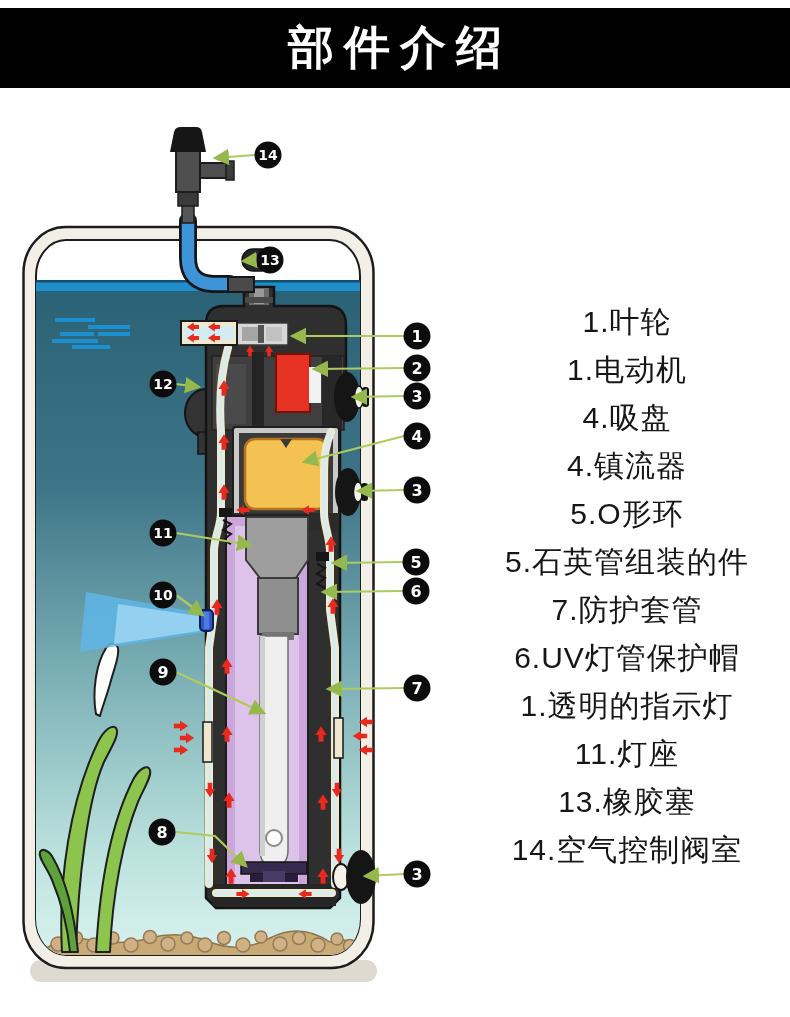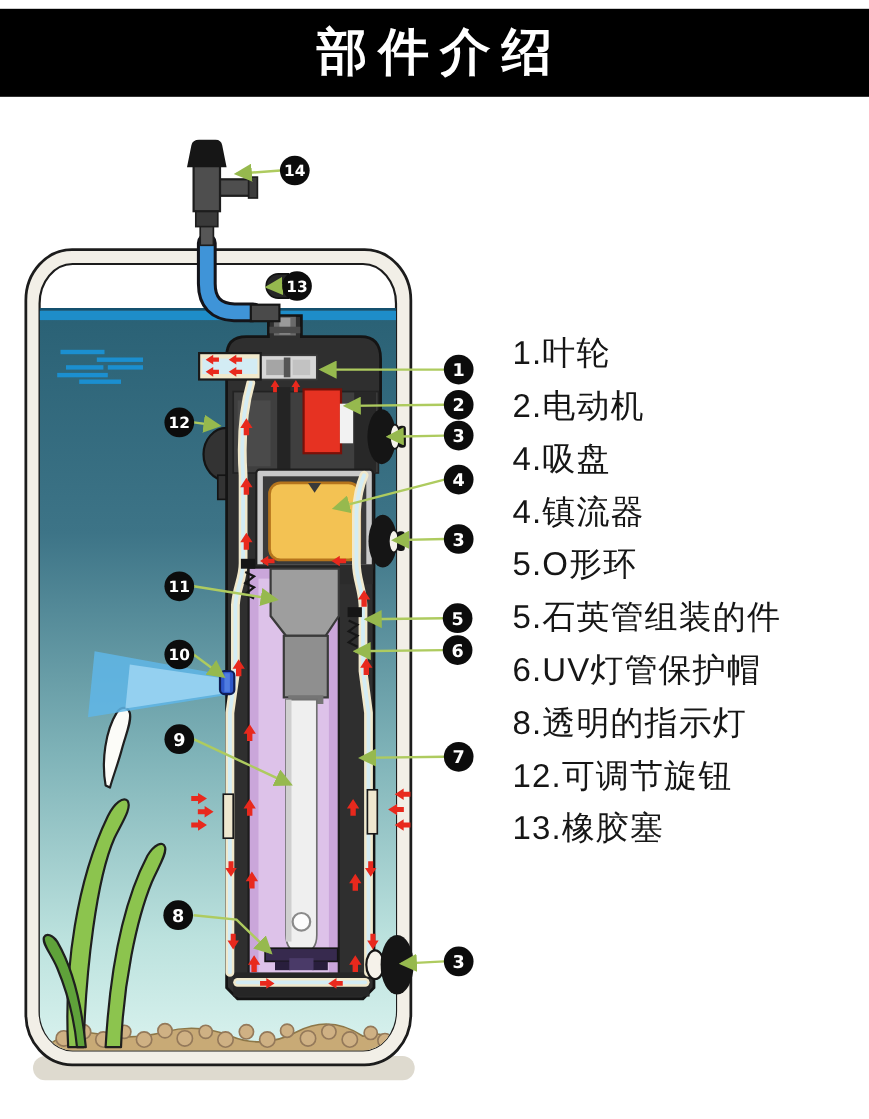--- a/index.html
+++ b/index.html
@@ -2,21 +2,21 @@
 <html><head>
 <meta charset="utf-8">
 <style>
   html,body{margin:0;padding:0;background:#ffffff;}
   body{font-family:"Liberation Sans","DejaVu Sans",sans-serif;}
   .page{position:relative;width:790px;height:1017px;background:#ffffff;overflow:hidden;}
   .banner{position:absolute;left:0;top:8px;width:790px;height:80px;background:#000000;
           display:flex;align-items:center;justify-content:center;}
   .banner-title{color:#ffffff;font-size:46px;font-weight:bold;letter-spacing:10px;padding-left:10px;
                 font-family:"Liberation Sans","DejaVu Sans",sans-serif;}
-  .legend{position:absolute;left:466px;top:298px;width:322px;}
+  .legend{position:absolute;left:466px;top:298px;width:322px;text-align:center;}
   .legend-item{font-size:30px;line-height:48px;color:#161616;letter-spacing:1px;white-space:nowrap;}
   svg.diagram{position:absolute;left:0;top:0;}
   .callout-num{fill:#ffffff;font-weight:bold;font-family:"DejaVu Sans","Liberation Sans",sans-serif;}
 </style>
 </head>
 <body>
 
 <div class="page">
 
   <div class="banner">
@@ -329,24 +329,26 @@
         </g>
       <g>
           <circle cx="268" cy="155" r="13.5" fill="#0c0c0c"></circle>
           <text class="callout-num" x="268" y="160" font-size="14" text-anchor="middle">14</text>
         </g>
     </g>
   </svg>
 
   <div class="legend">
     <div class="legend-item">1.叶轮</div>
-    <div class="legend-item">2.电动机</div>
+    <div class="legend-item">1.电动机</div>
     <div class="legend-item">4.吸盘</div>
     <div class="legend-item">4.镇流器</div>
     <div class="legend-item">5.O形环</div>
     <div class="legend-item">5.石英管组装的件</div>
+    <div class="legend-item">7.防护套管</div>
     <div class="legend-item">6.UV灯管保护帽</div>
-    <div class="legend-item">8.透明的指示灯</div>
-    <div class="legend-item">12.可调节旋钮</div>
+    <div class="legend-item">1.透明的指示灯</div>
+    <div class="legend-item">11.灯座</div>
     <div class="legend-item">13.橡胶塞</div>
+    <div class="legend-item">14.空气控制阀室</div>
   </div>
 
 </div>
 
 </body></html>

